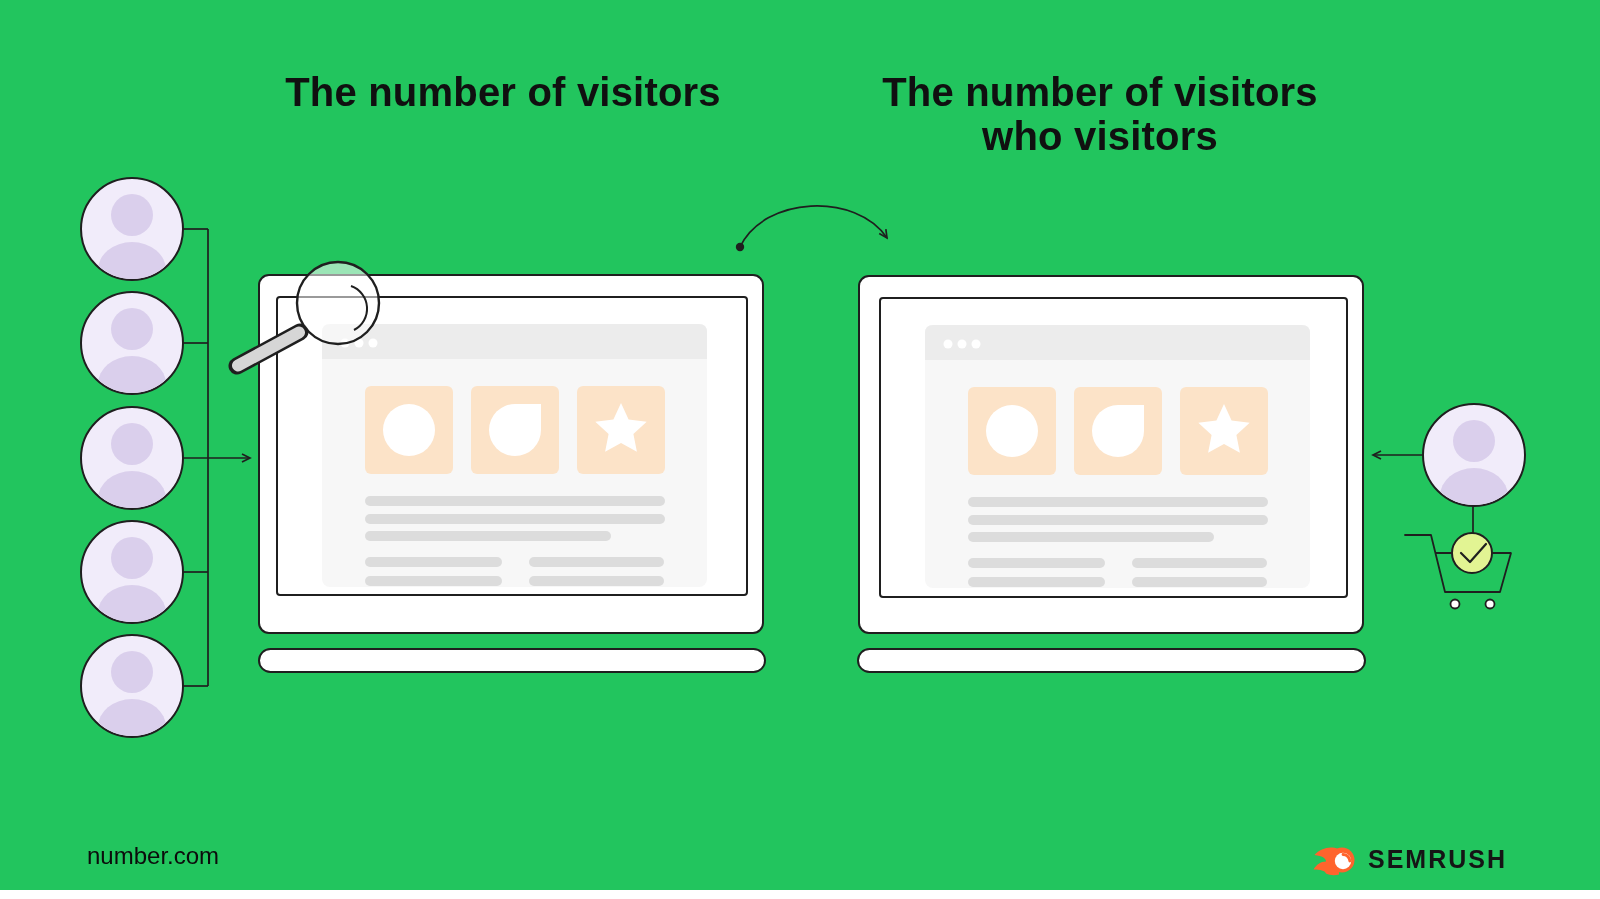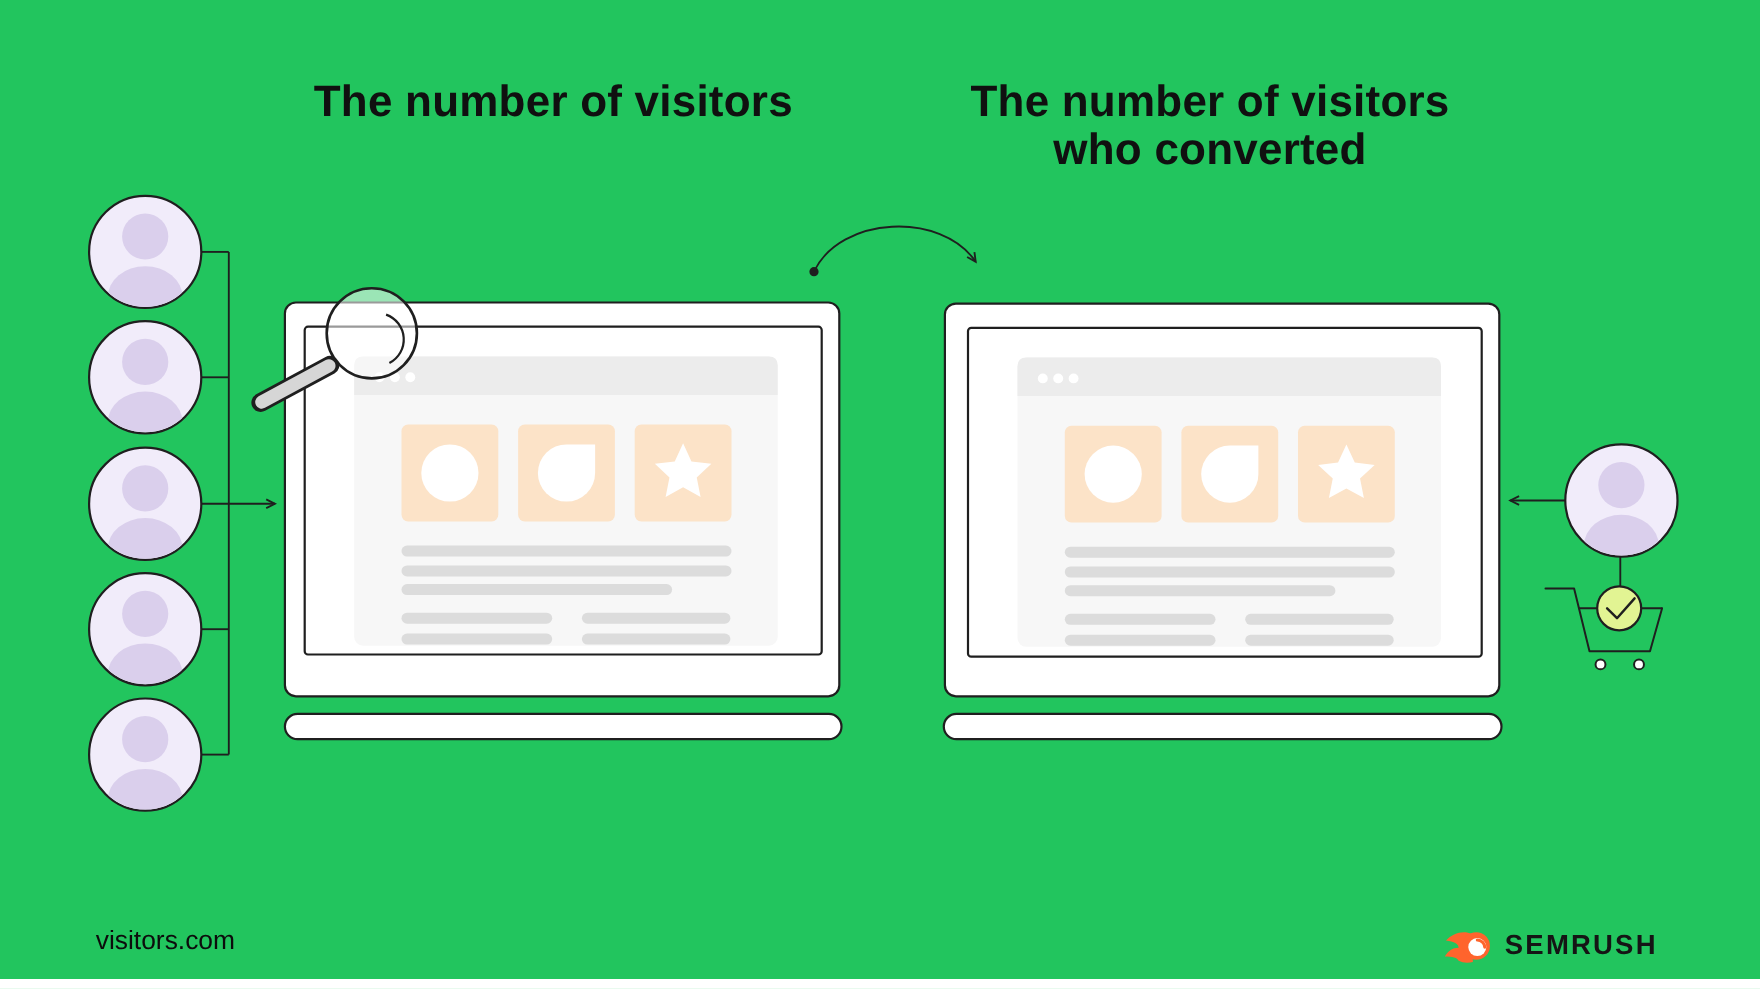--- a/index.html
+++ b/index.html
@@ -137,17 +137,17 @@
                C 1330 875.5 1335 875.5 1339 874.5 Z" style="fill:var(--brand-orange)"></path>
       <circle cx="1342" cy="860" r="12.5" style="fill:var(--brand-orange)"></circle>
       <circle cx="1343" cy="861" r="8.2" fill="#fff"></circle>
       <path d="M1343 854.5 A 6.8 6.8 0 0 1 1349.8 861" style="fill:none;stroke:var(--brand-orange);stroke-width:2.8;stroke-linecap:round"></path>
     </g>
   </svg>
 
   <div class="title t-left">The number of visitors</div>
   <div class="title t-right">
     <div>The number of visitors</div>
-    <div>who converted</div>
+    <div>who visitors</div>
   </div>
-  <div class="site">visitors.com</div>
+  <div class="site">number.com</div>
   <div class="brand-text">SEMRUSH</div>
 </div>
 
 </body></html>

